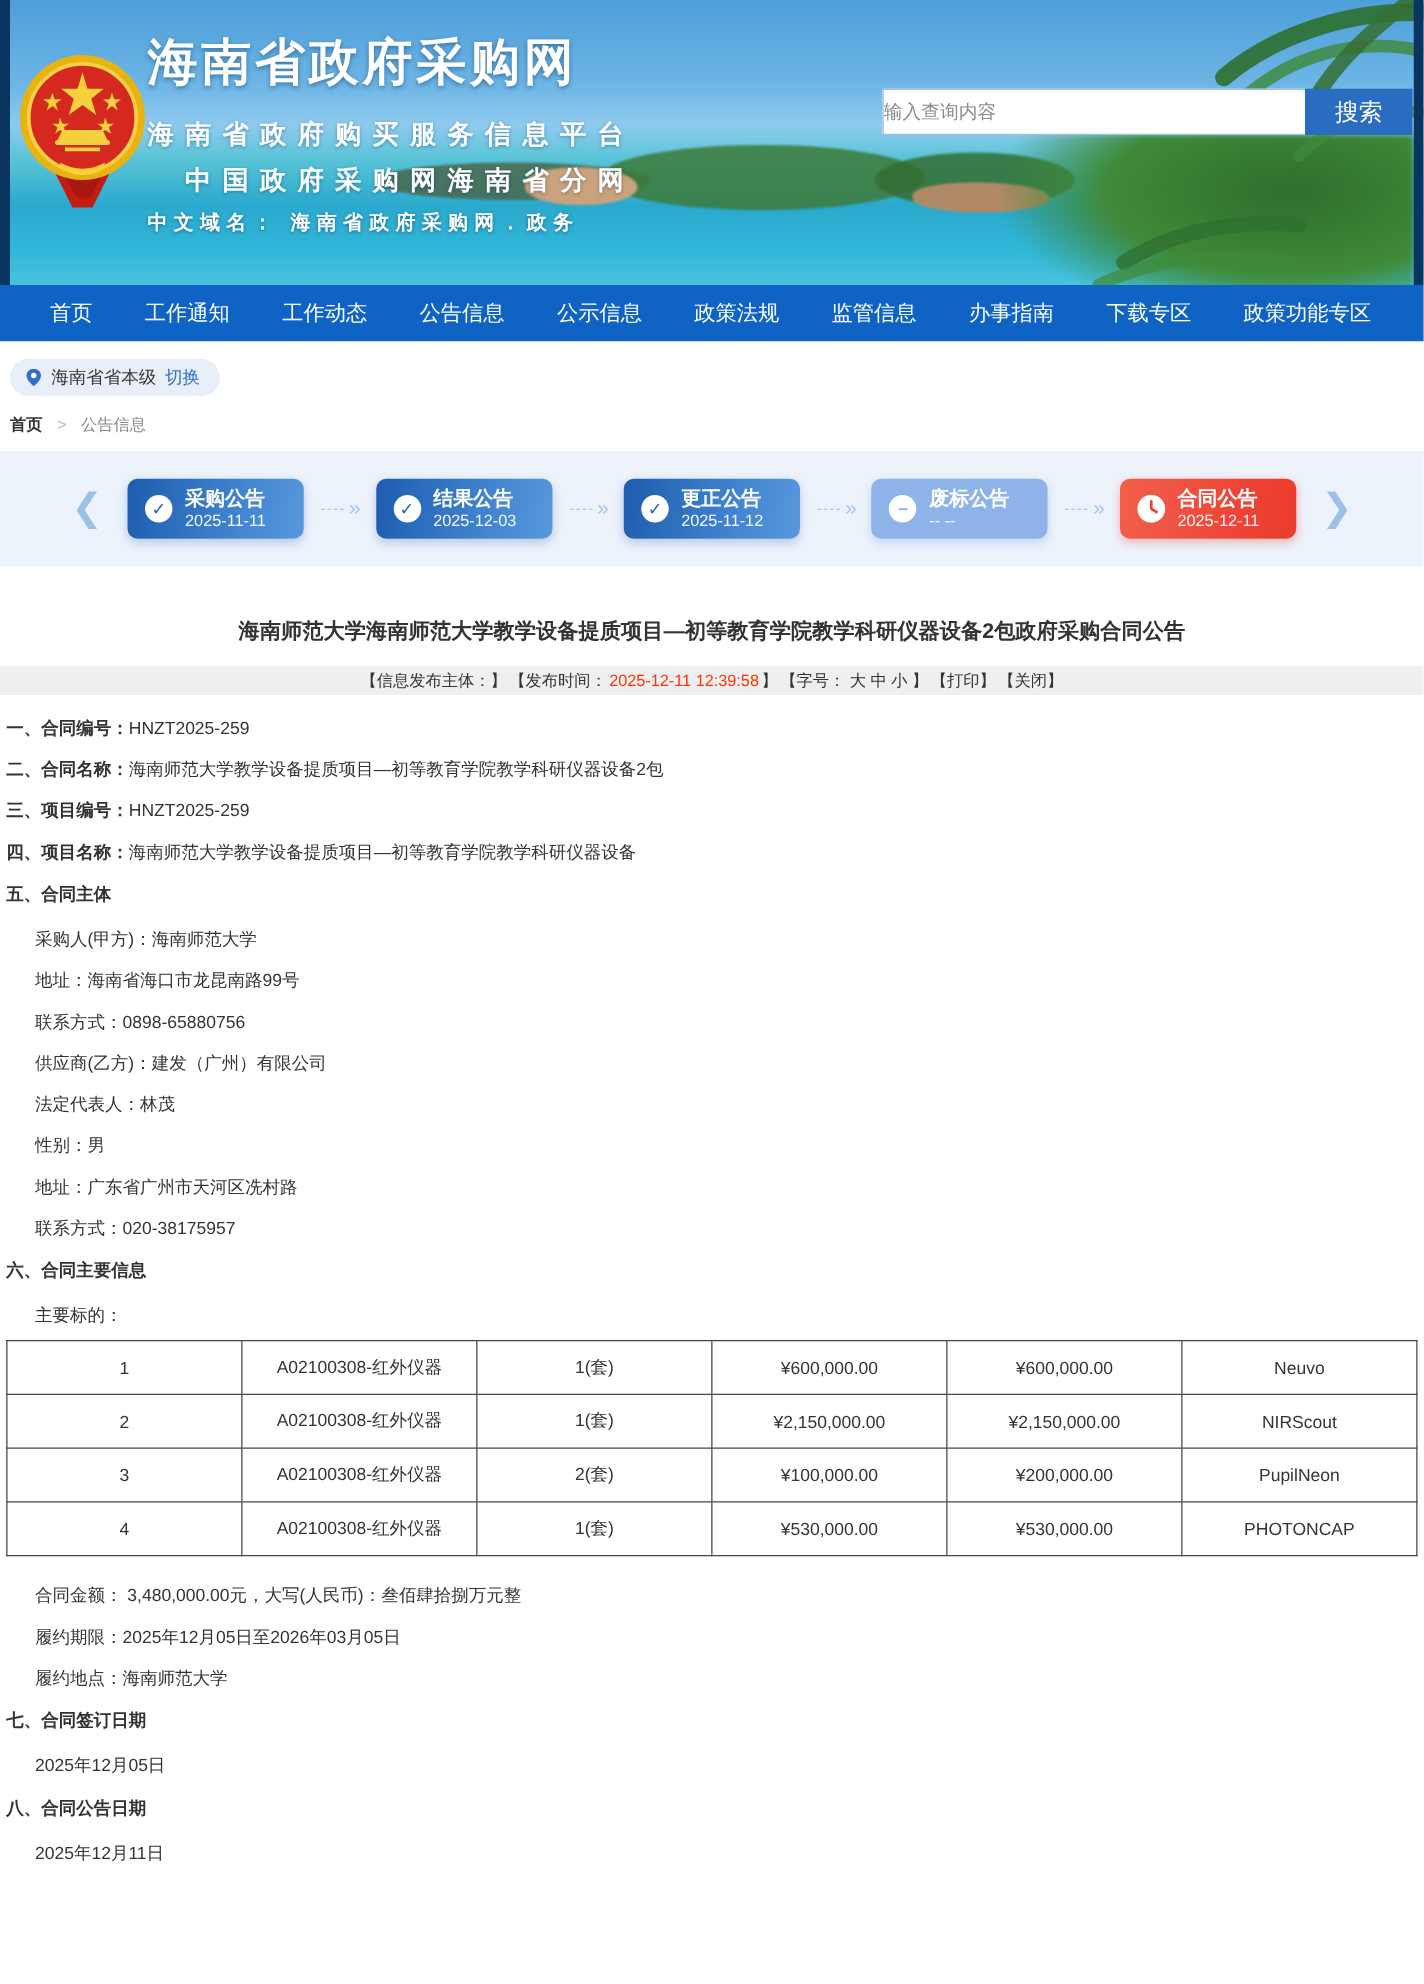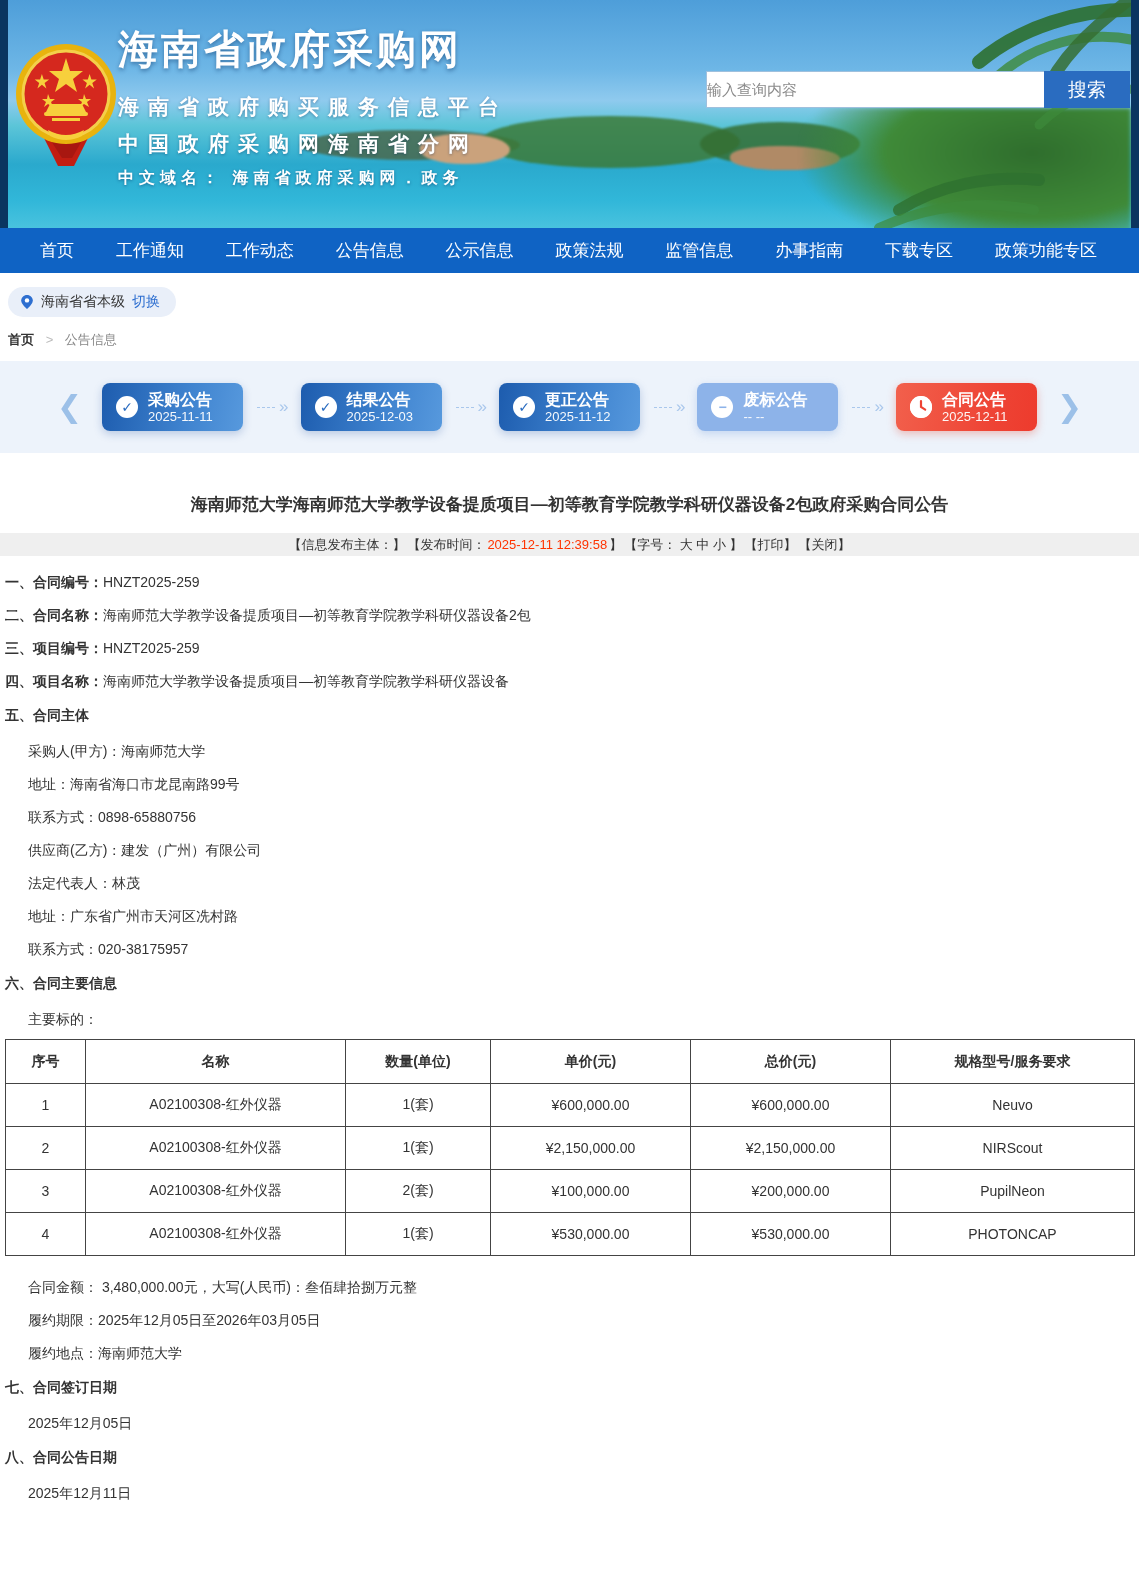--- a/index.html
+++ b/index.html
@@ -20,21 +20,21 @@
   .island { position:absolute; left:300px; top:112px; width:560px; height:56px; z-index:1; filter:blur(1px); }
   .island .green { position:absolute; background:#3d7a3a; border-radius:50%; opacity:.85; }
   .island .rock { position:absolute; background:#caa27c; border-radius:45% 55% 50% 50%; }
   .foliage-br { position:absolute; right:8px; bottom:-30px; width:330px; height:150px; z-index:2;
     background:radial-gradient(ellipse at 70% 30%,#2f6e2d 0%,#3f8a38 45%,rgba(63,138,56,0) 72%); filter:blur(2px); }
   .palm-svg { position:absolute; right:0; top:0; z-index:3; }
   .emblem { position:absolute; left:14px; top:38px; width:104px; height:130px; z-index:5; }
   .banner-titles { position:absolute; left:118px; top:22px; z-index:5; color:#fff; }
   .site-title { font-size:40px; font-weight:bold; letter-spacing:3px; text-shadow:0 2px 4px rgba(0,40,90,.45); }
   .site-sub1 { margin-top:16px; font-size:21px; font-weight:bold; letter-spacing:9px; text-shadow:0 1px 3px rgba(0,40,90,.4); }
-  .site-sub2 { margin-top:9px; font-size:21px; font-weight:bold; letter-spacing:9px; text-shadow:0 1px 3px rgba(0,40,90,.4); }
+  .site-sub2 { margin-top:9px; font-size:21px; font-weight:bold; letter-spacing:9px; text-shadow:0 1px 3px rgba(0,40,90,.4);text-align:right; }
   .site-sub3 { margin-top:10px; font-size:16px; font-weight:bold; letter-spacing:5px; text-shadow:0 1px 3px rgba(0,40,90,.5); }
   .search-wrap { position:absolute; left:706px; top:71px; z-index:7; display:flex; }
   .search-input { width:338px; height:37px; border:1px solid #9fc0dd; border-right:none; padding:0 0; font-size:15px; color:#333; outline:none; }
   .search-input::placeholder { color:#8a8a8a; }
   .search-btn { width:86px; height:37px; background:#2a6cc0; color:#fff; border:none; font-size:19px; cursor:pointer; }
 
   
   .nav { height:45px; background:#0f63c4; display:flex; align-items:center; padding:0 42px 0 40px; justify-content:space-between; }
   .nav a { color:#fff; font-size:17px; text-decoration:none; white-space:nowrap; cursor:pointer; }
 
@@ -262,36 +262,29 @@
   <div class="line">
     <b>四、项目名称：</b><span>海南师范大学教学设备提质项目—初等教育学院教学科研仪器设备</span>
   </div>
 
   <div class="sec">五、合同主体</div>
   <div class="line indent">采购人(甲方)：海南师范大学</div>
   <div class="line indent">地址：海南省海口市龙昆南路99号</div>
   <div class="line indent">联系方式：0898-65880756</div>
   <div class="line indent">供应商(乙方)：建发（广州）有限公司</div>
   <div class="line indent">法定代表人：林茂</div>
+  <div class="line indent">性别：男</div>
   <div class="line indent">地址：广东省广州市天河区冼村路</div>
   <div class="line indent">联系方式：020-38175957</div>
 
   <div class="sec">六、合同主要信息</div>
   <div class="line indent">主要标的：</div>
 
   <table class="items">
     <tbody>
-        <tr>
-      <th class="c0">序号</th>
-      <th class="c1">名称</th>
-      <th class="c2">数量(单位)</th>
-      <th class="c3">单价(元)</th>
-      <th class="c4">总价(元)</th>
-      <th class="c5">规格型号/服务要求</th>
-    </tr>
     <tr>
       <td>1</td>
       <td>A02100308-红外仪器</td>
       <td>1(套)</td>
       <td>¥600,000.00</td>
       <td>¥600,000.00</td>
       <td>Neuvo</td>
     </tr>
     <tr>
       <td>2</td>

